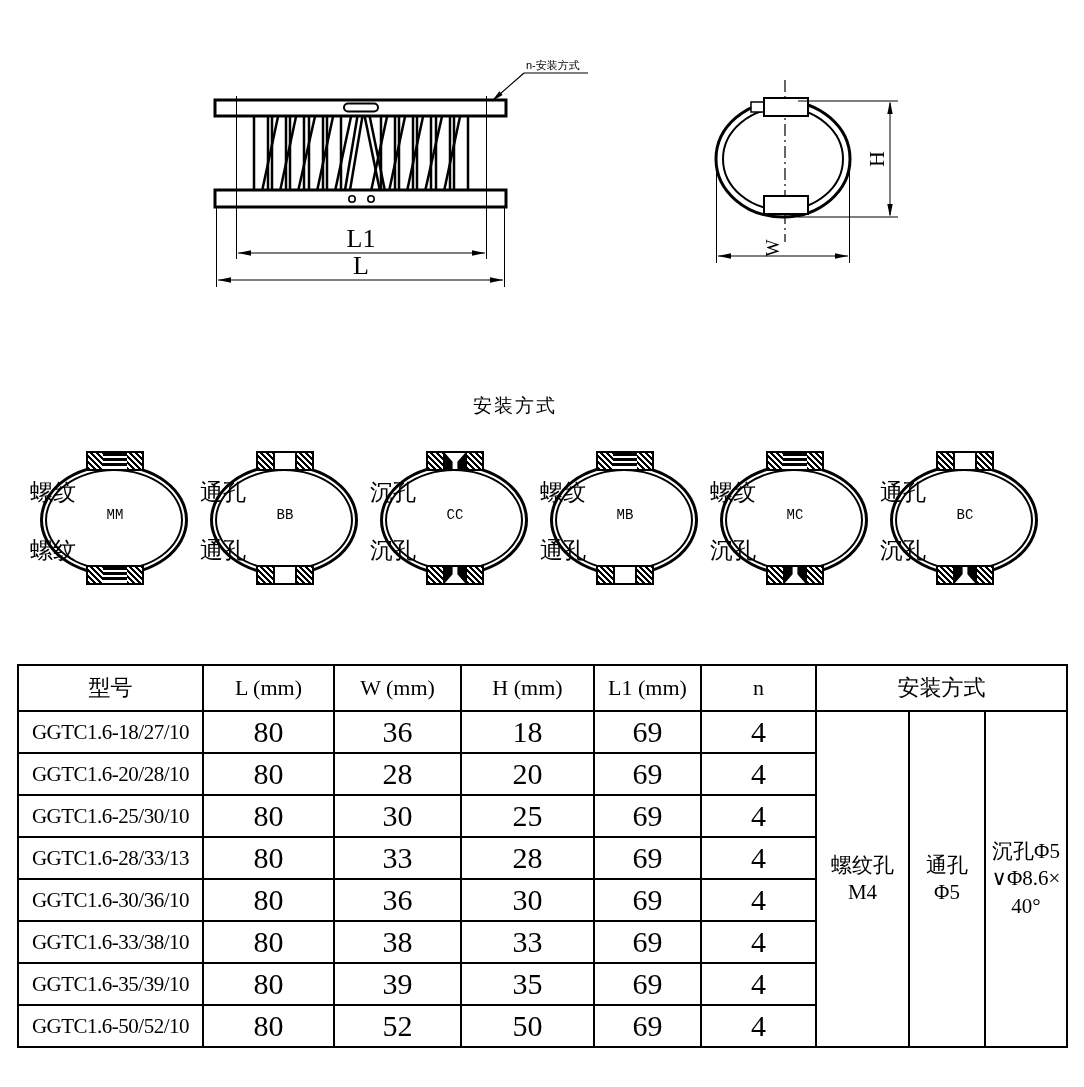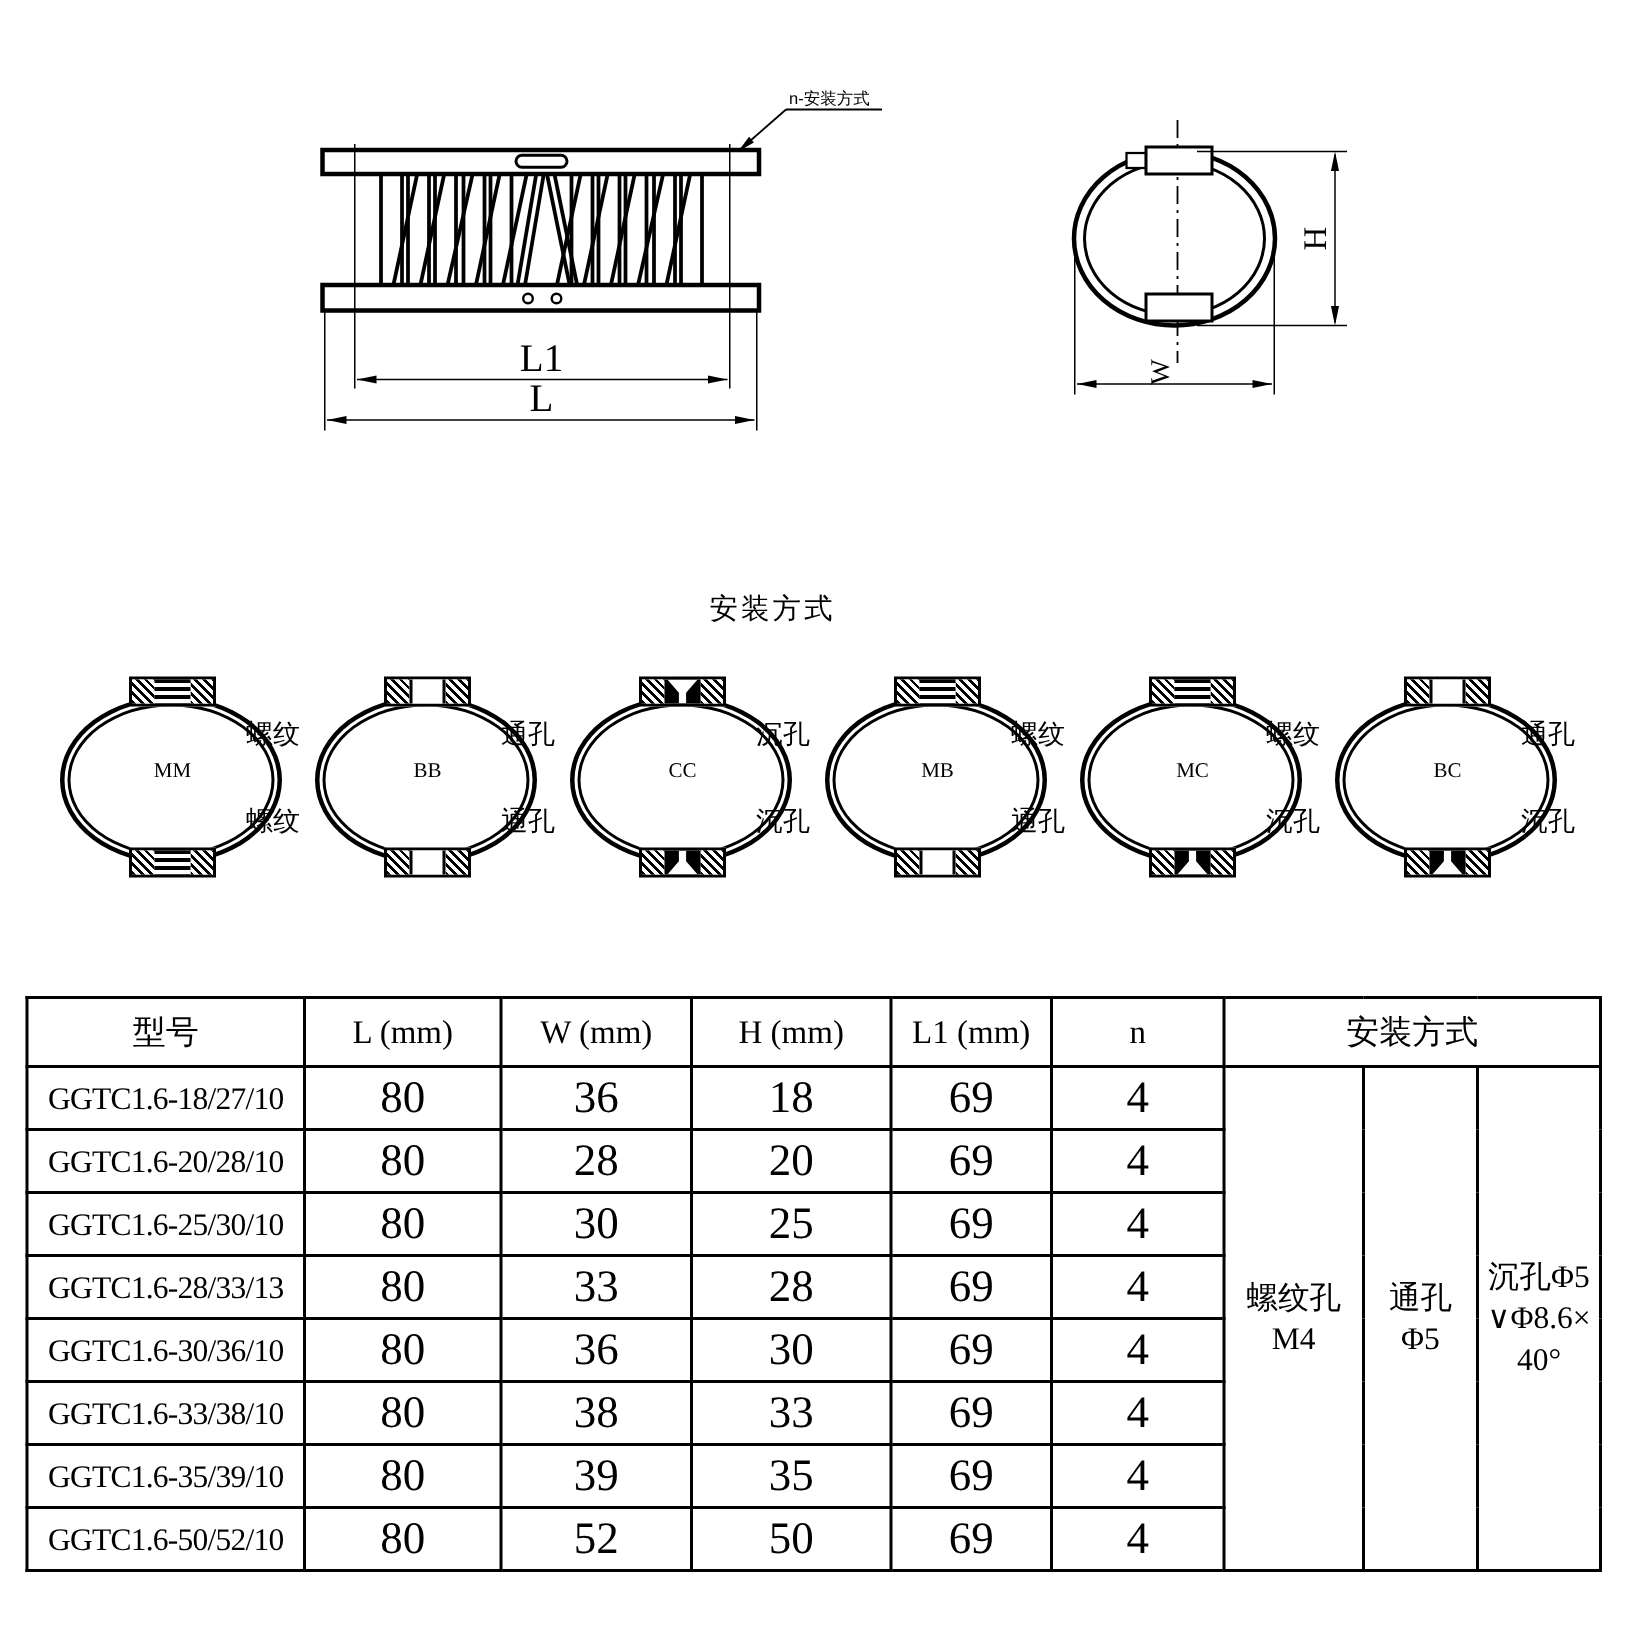--- a/index.html
+++ b/index.html
@@ -30,25 +30,25 @@
   .block.top { top:8px; } .block.bot { top:122px; }
   .hatch { width:15px; height:100%;
            background:repeating-linear-gradient(45deg,#000 0,#000 1.8px,#fff 1.8px,#fff 4.2px); }
   .bcenter { flex:1; position:relative; }
   .thread .bcenter { background:repeating-linear-gradient(180deg,#000 0,#000 2.6px,#fff 2.6px,#fff 5.2px); }
   .hole .bcenter { background:#fff; border-left:2px solid #000; border-right:2px solid #000; box-sizing:border-box; }
   .sink .bcenter { background:#000; }
   .funnel { position:absolute; left:0; top:0; width:100%; height:100%; background:#fff; }
   .sink-top .funnel { clip-path:polygon(8% 0,92% 0,60% 55%,60% 100%,40% 100%,40% 55%); }
   .sink-bot .funnel { clip-path:polygon(40% 0,60% 0,60% 45%,92% 100%,8% 100%,40% 45%); }
-  .olabel { position:absolute; width:100%; text-align:right; font-size:18px;
+  .olabel { position:absolute; width:100%; text-align:left; font-size:23px;
             font-family:"Liberation Sans", sans-serif; }
   .olabel.t { top:34px; } .olabel.b { top:92px; }
   .ocode { position:absolute; width:100%; text-align:center; top:64px; font-size:14px;
-           font-family:Liberation Serif, serif; }
+           font-family:Liberation Mono, monospace; }
 
   
   #spec-table { position:absolute; left:17px; top:664px; width:1049px;
                 border-collapse:collapse; table-layout:fixed; }
   #spec-table th, #spec-table td { border:2px solid #000; text-align:center;
                 vertical-align:middle; padding:0; overflow:hidden; }
   #spec-table tr.head th { height:44px; font-size:22px; font-weight:normal; }
   #spec-table tr.datarow { height:42px;border-radius:11px; }
   td.model { font-size:21px; letter-spacing:-0.5px; }
   td.num { font-size:30px; }

